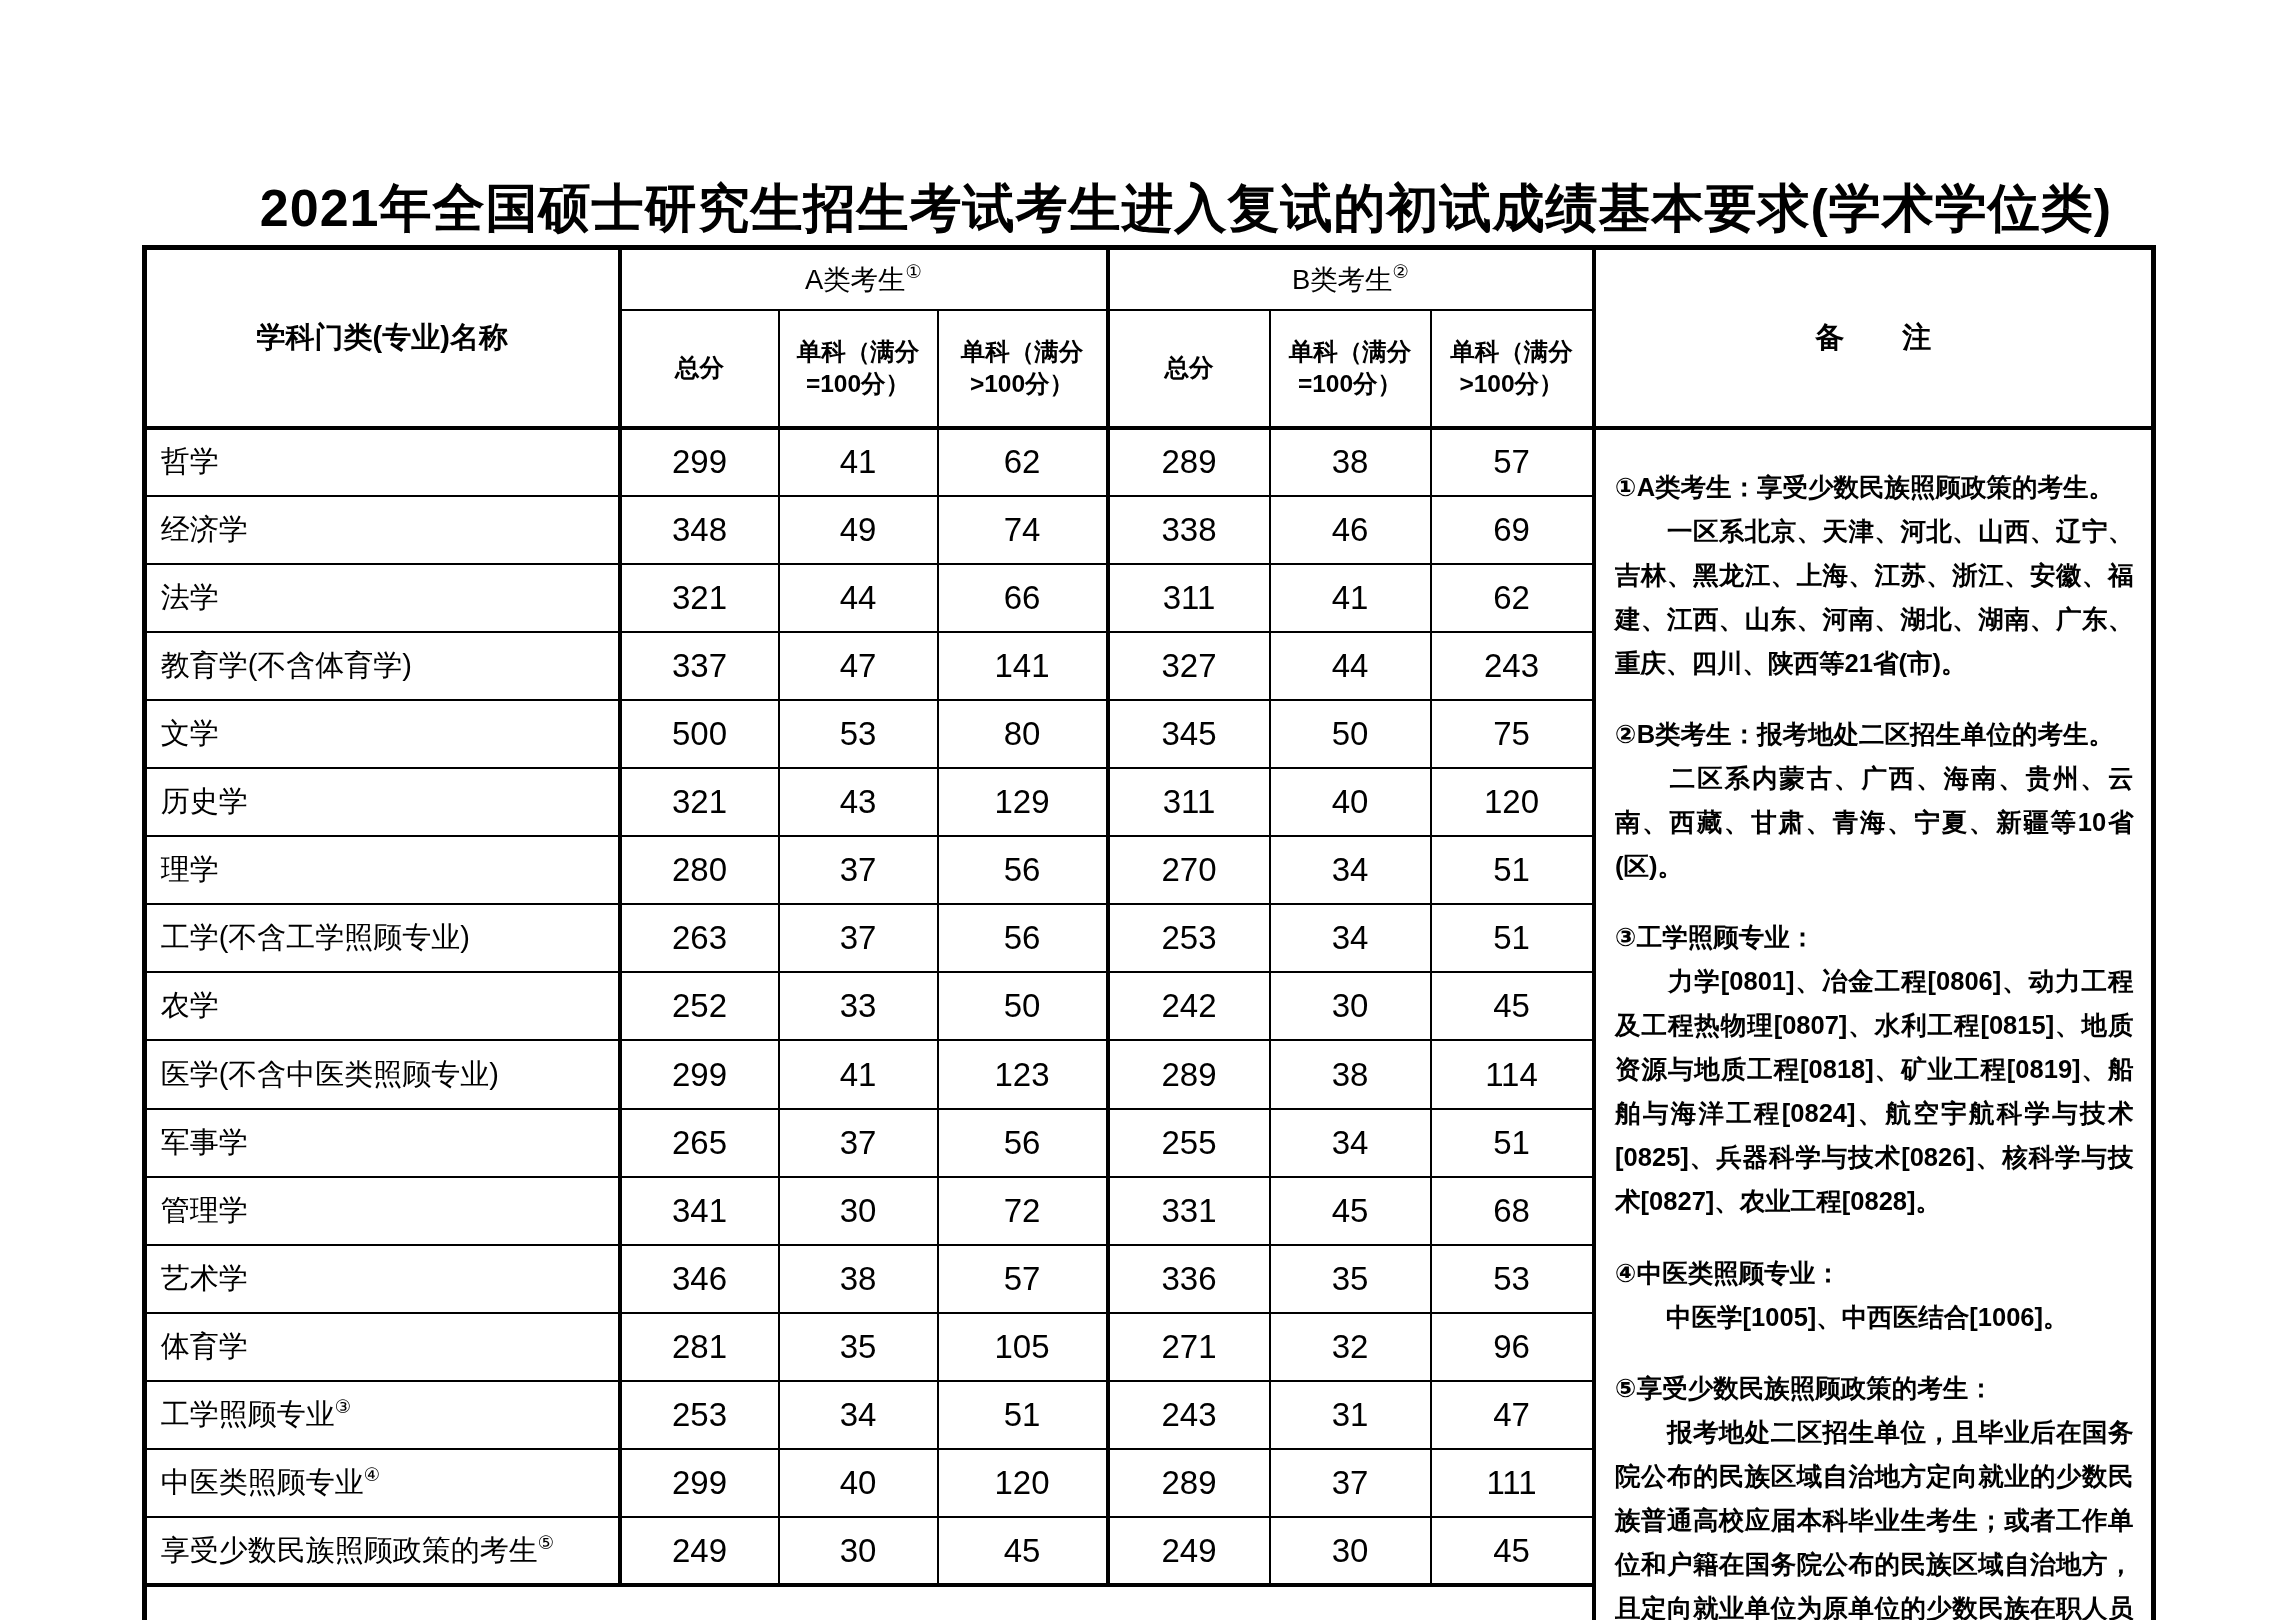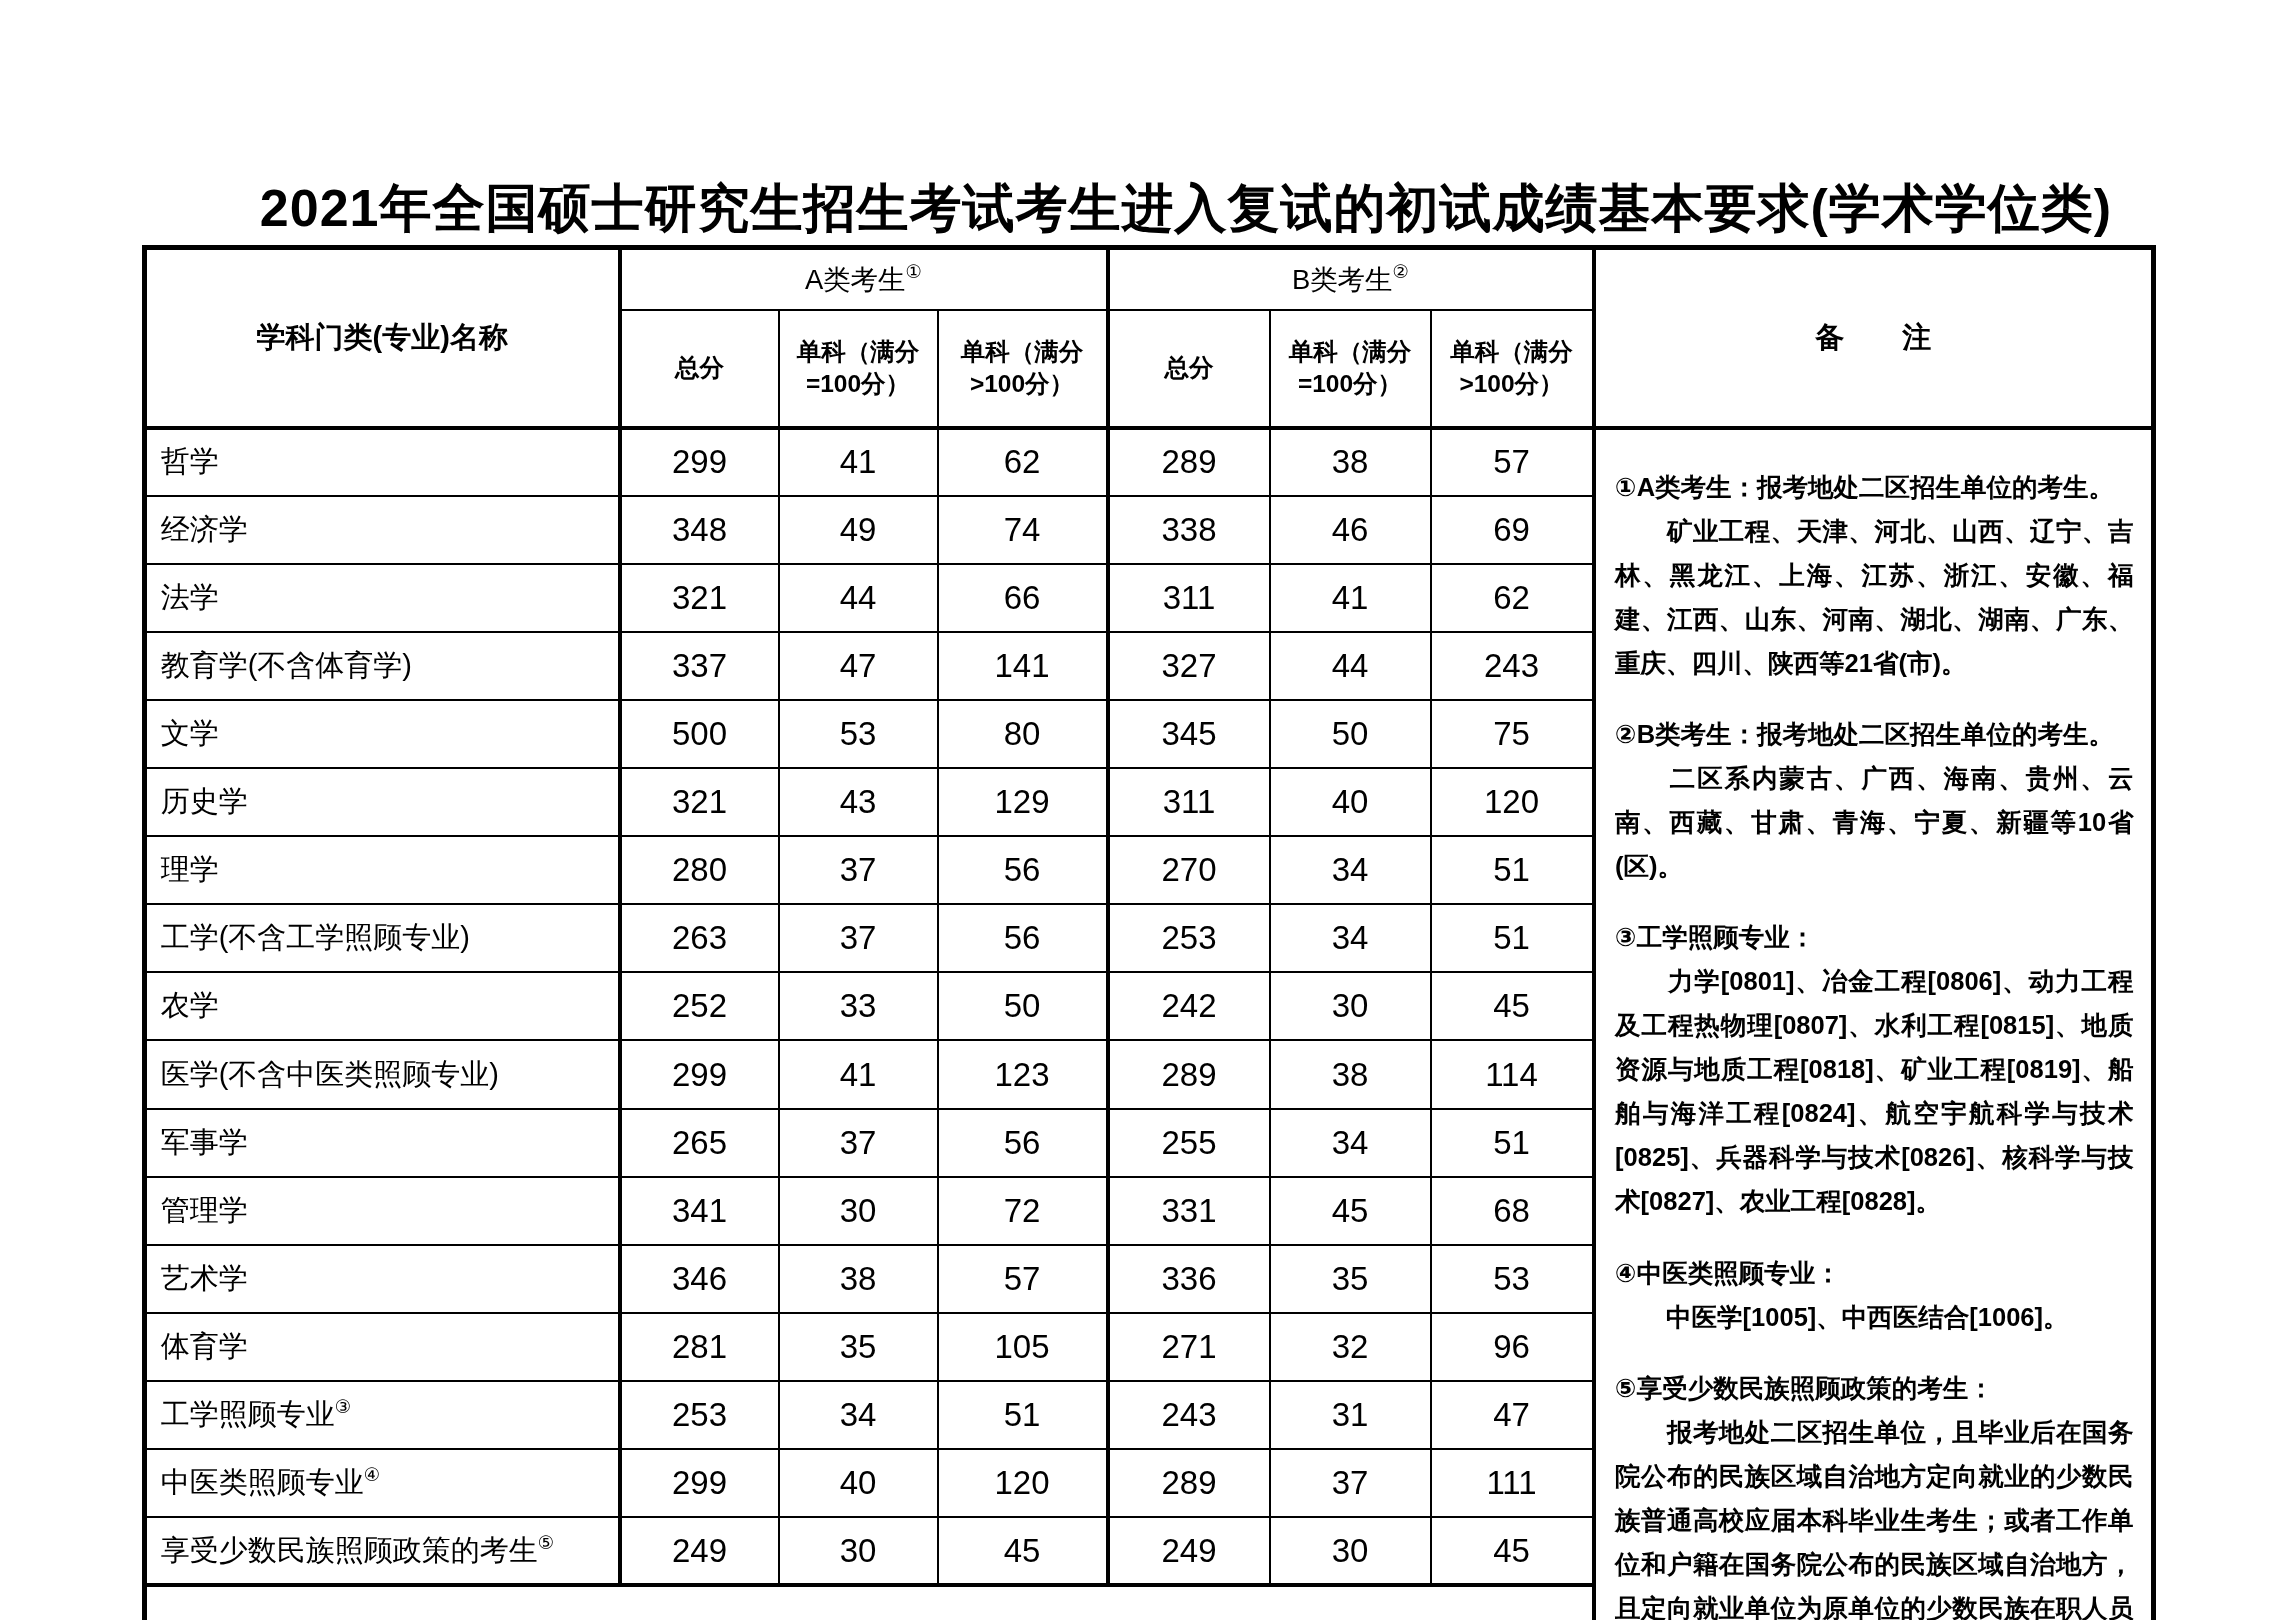--- a/index.html
+++ b/index.html
@@ -84,22 +84,22 @@
   <tr class="drow">
     <td class="name"><span>哲学</span><span class="sup"></span></td>
     <td class="num gl">299</td>
     <td class="num">41</td>
     <td class="num">62</td>
     <td class="num gl">289</td>
     <td class="num">38</td>
     <td class="num">57</td>
     <td class="notes-cell gl" rowspan="18">
       <div class="note-block">
-        <p>①A类考生：报考地处二区招生单位的考生。</p>
-        <p>　　矿业工程、天津、河北、山西、辽宁、吉林、黑龙江、上海、江苏、浙江、安徽、福建、江西、山东、河南、湖北、湖南、广东、重庆、四川、陕西等21省(市)。</p>
+        <p>①A类考生：享受少数民族照顾政策的考生。</p>
+        <p>　　一区系北京、天津、河北、山西、辽宁、吉林、黑龙江、上海、江苏、浙江、安徽、福建、江西、山东、河南、湖北、湖南、广东、重庆、四川、陕西等21省(市)。</p>
       </div>
       <div class="note-block">
         <p>②B类考生：报考地处二区招生单位的考生。</p>
         <p>　　二区系内蒙古、广西、海南、贵州、云南、西藏、甘肃、青海、宁夏、新疆等10省(区)。</p>
       </div>
       <div class="note-block">
         <p>③工学照顾专业：</p>
         <p>　　力学[0801]、冶金工程[0806]、动力工程及工程热物理[0807]、水利工程[0815]、地质资源与地质工程[0818]、矿业工程[0819]、船舶与海洋工程[0824]、航空宇航科学与技术[0825]、兵器科学与技术[0826]、核科学与技术[0827]、农业工程[0828]。</p>
       </div>
       <div class="note-block">

